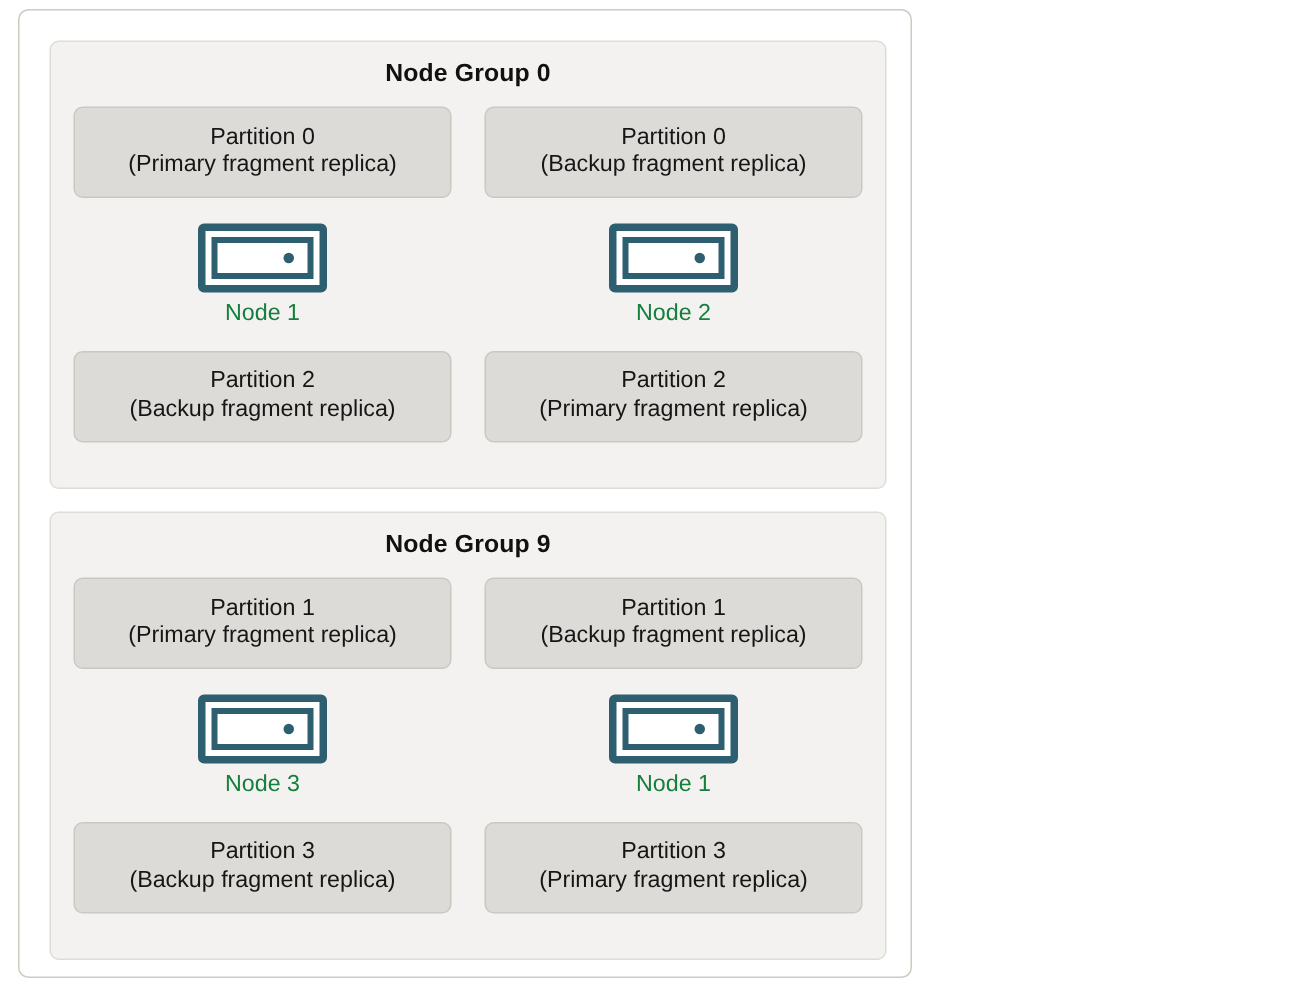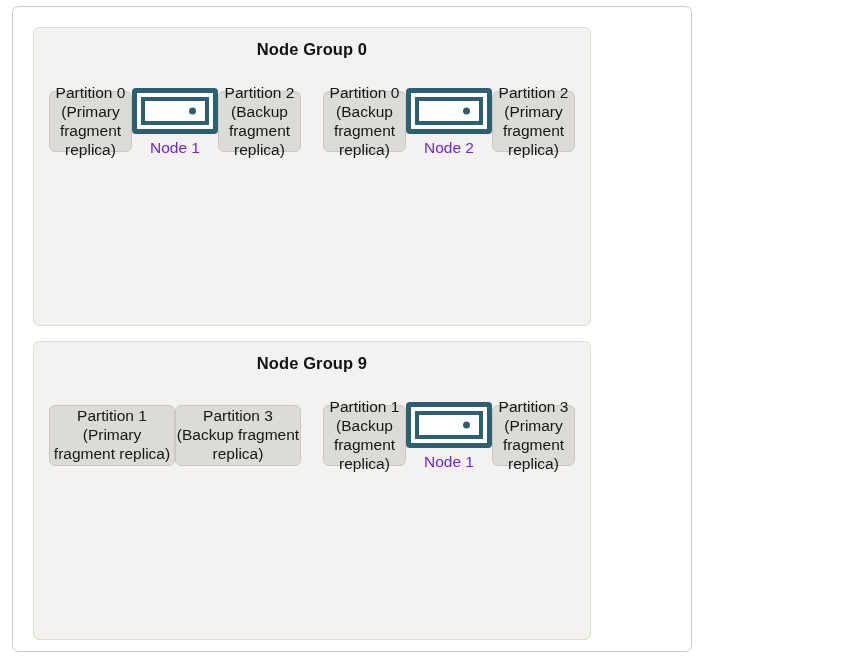--- a/index.html
+++ b/index.html
@@ -13,21 +13,21 @@
     font-family: "Liberation Sans", sans-serif;
     color: #1c1c1c;
     overflow: hidden;
   }
 
   
   #diagram-frame {
     position: absolute;
     left: 12px;
     top: 6px;
-    width: 680px;
+    width: 596px;
     height: 646px;
     background: #ffffff;
     border: 1px solid #cfcac2;
     border-radius: 7px;
     box-sizing: border-box;
   }
 
   
   .node-group {
     position: absolute;
@@ -56,21 +56,21 @@
   .columns {
     display: flex;
     justify-content: space-between;
     padding: 0 15px;
     margin-top: 12px;
     box-sizing: border-box;
   }
   .column {
     width: 252px;
     display: flex;
-    flex-direction: row;
+    flex-direction: column;
     align-items: center;
   }
 
   
   .partition-box {
     width: 252px;
     height: 61px;
     background: #dddbd7;
     border: 1px solid #cbc8c2;
     border-radius: 6px;
@@ -122,21 +122,21 @@
     height: 7px;
     border-radius: 50%;
     background: #2d5f70;
     right: 9px;
     top: 50%;
     transform: translateY(-50%);
   }
   .node-label {
     margin-top: 5px;
     font-size: 15.5px;
-    color: #6d28d9;
+    color: #15803d;
     line-height: 1.2;
   }
 </style>
 </head>
 <body>
 
 <div id="diagram-frame">
 
   <div class="node-group" id="node-group-0">
     <div class="group-title">Node Group 0</div>
@@ -192,20 +192,28 @@
     <div class="group-title">Node Group 9</div>
 
     <div class="columns">
 
       <div class="column">
         <div class="partition-box">
           <span class="line1">Partition 1</span>
           <span class="line2">(Primary fragment replica)</span>
         </div>
 
+        <div class="node-cell">
+          <div class="node-icon">
+            <div class="node-icon-inner">
+              <div class="node-icon-dot"></div>
+            </div>
+          </div>
+          <div class="node-label">Node 3</div>
+        </div>
 
         <div class="partition-box">
           <span class="line1">Partition 3</span>
           <span class="line2">(Backup fragment replica)</span>
         </div>
       </div>
 
       <div class="column">
         <div class="partition-box">
           <span class="line1">Partition 1</span>

